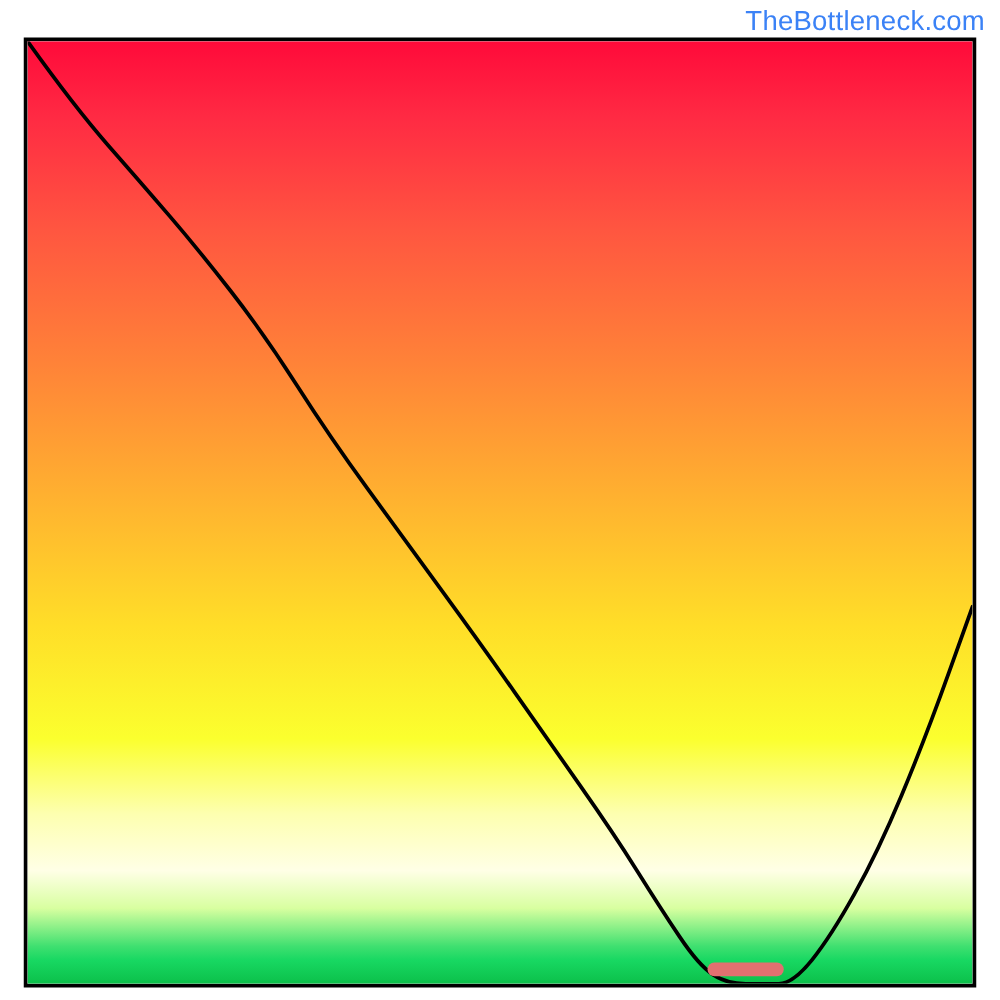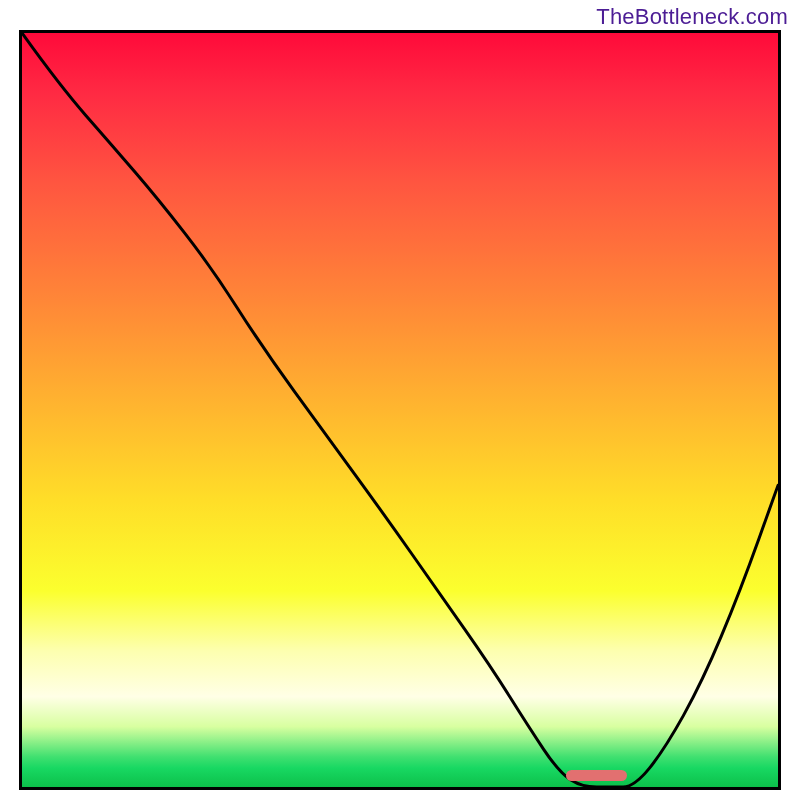--- a/index.html
+++ b/index.html
@@ -14,21 +14,21 @@
     position: relative;
     width: 800px;
     height: 800px;
   }
   .watermark {
     position: absolute;
     top: 4px;
     right: 12px;
     font-size: 22px;
     font-weight: 500;
-    color: #4c1d95;
+    color: #3b82f6;
     letter-spacing: 0.2px;
   }
   .plot-frame {
     position: absolute;
     left: 19px;
     top: 30px;
     width: 762px;
     height: 760px;
     border: 3px solid #000;
     box-sizing: border-box;

